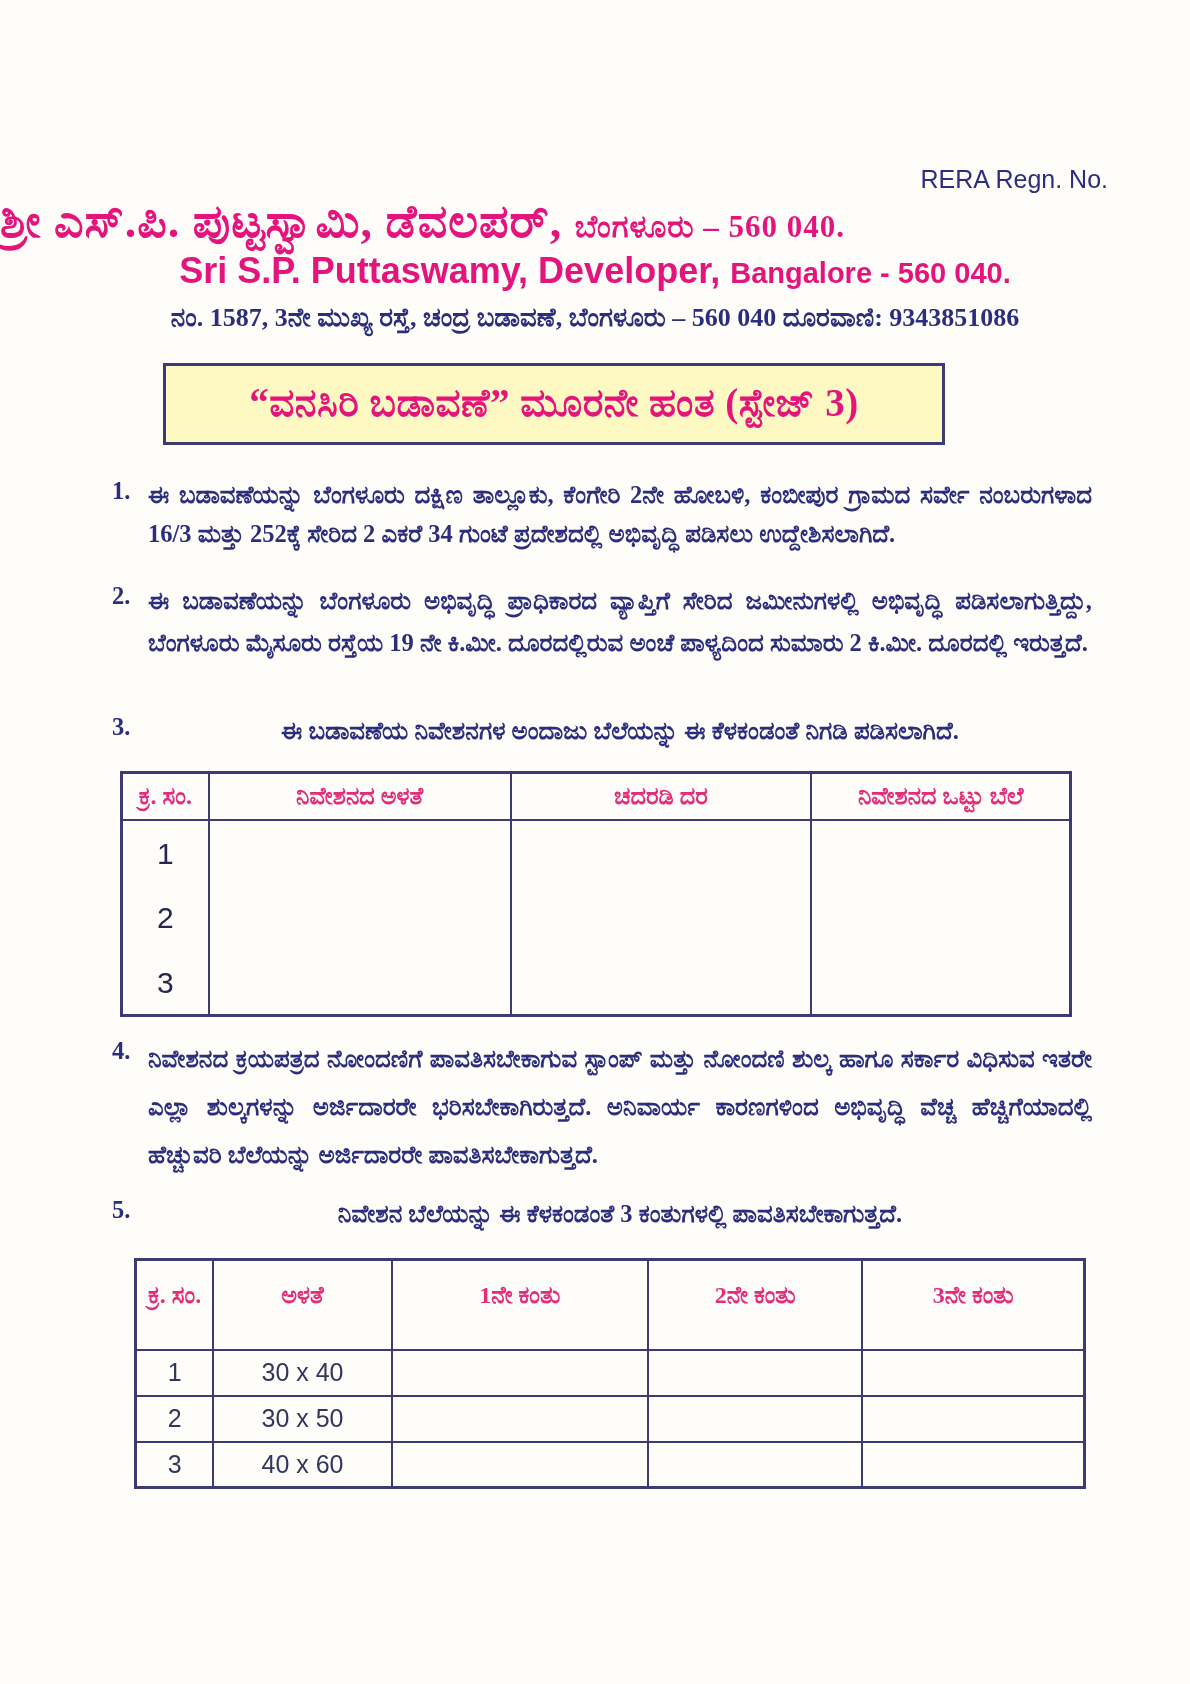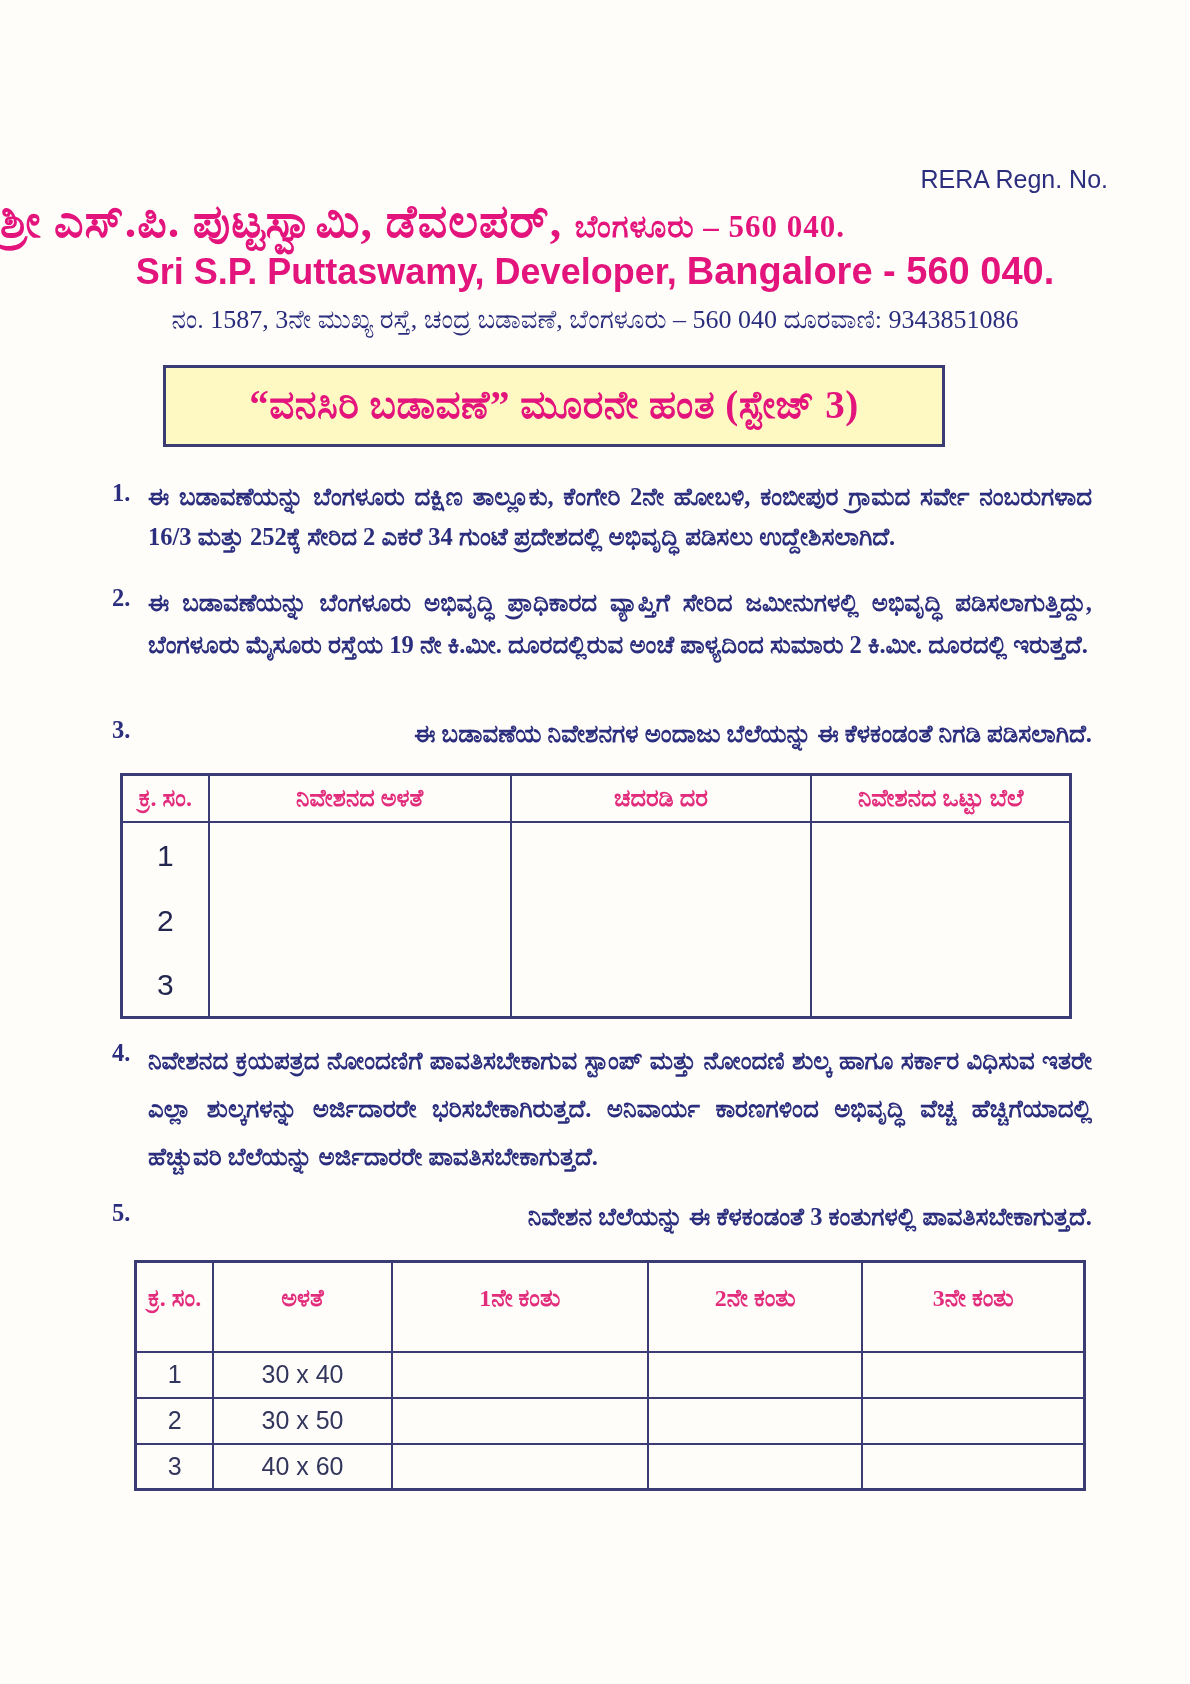--- a/index.html
+++ b/index.html
@@ -32,26 +32,26 @@
   .hdr-kn .city { font-size: 31px; }
   .hdr-en {
     margin-top: 2px;
     text-align: center;
     color: #e3147c;
     font-family: "Liberation Sans", sans-serif;
     font-weight: bold;
     font-size: 36px;
     line-height: 1.1;
   }
-  .hdr-en .city { font-size: 38px; }
+  .hdr-en .city { font-size: 29px; }
   .addr {
     margin-top: 12px;
     text-align: center;
     color: #2b2e7d;
-    font-weight: normal;
+    font-weight: bold;
     font-size: 26px;
   }
   .title-box {
     margin: 30px 0 0 163px;
     width: 782px;
     border: 3px solid #3c3c74;
     padding: 14px 10px 16px 10px;
     text-align: center;
     background: #fef9c3;
   }
@@ -66,21 +66,21 @@
     text-align: center;
     color: #e3147c;
     font-weight: bold;
     font-size: 37px;
     letter-spacing: 1px;
   }
   .content { margin: 0 98px 0 112px; color: #2b2e7d; }
   .item { display: flex; font-weight: bold; font-size: 24.5px; }
   .item .inum { flex: 0 0 36px; padding-top: 2px; }
   .item .itext { flex: 1; line-height: 1.62; text-align: justify; }
-  .item.single .itext { text-align: right; font-family: Liberation Serif, serif; }
+  .item.single .itext { text-align: center; font-family: Liberation Serif, serif; }
   .item1 { margin-top: 30px; }
   .item2 { margin-top: 26px; }
   .item2 .itext { line-height: 1.7; }
   .item3 { margin-top: 48px; }
   .item4 { margin-top: 18px; }
   .item4 .itext { line-height: 1.95; }
   .item5 { margin-top: 16px; }
   table { border-collapse: collapse; table-layout: fixed; }
   .t1 {
     margin-top: 20px;

